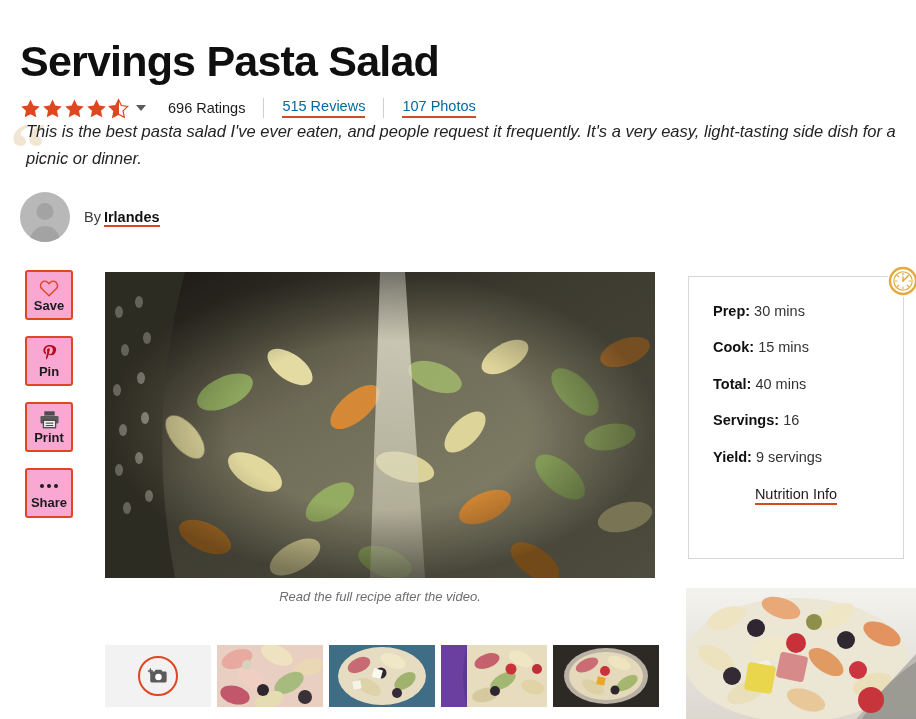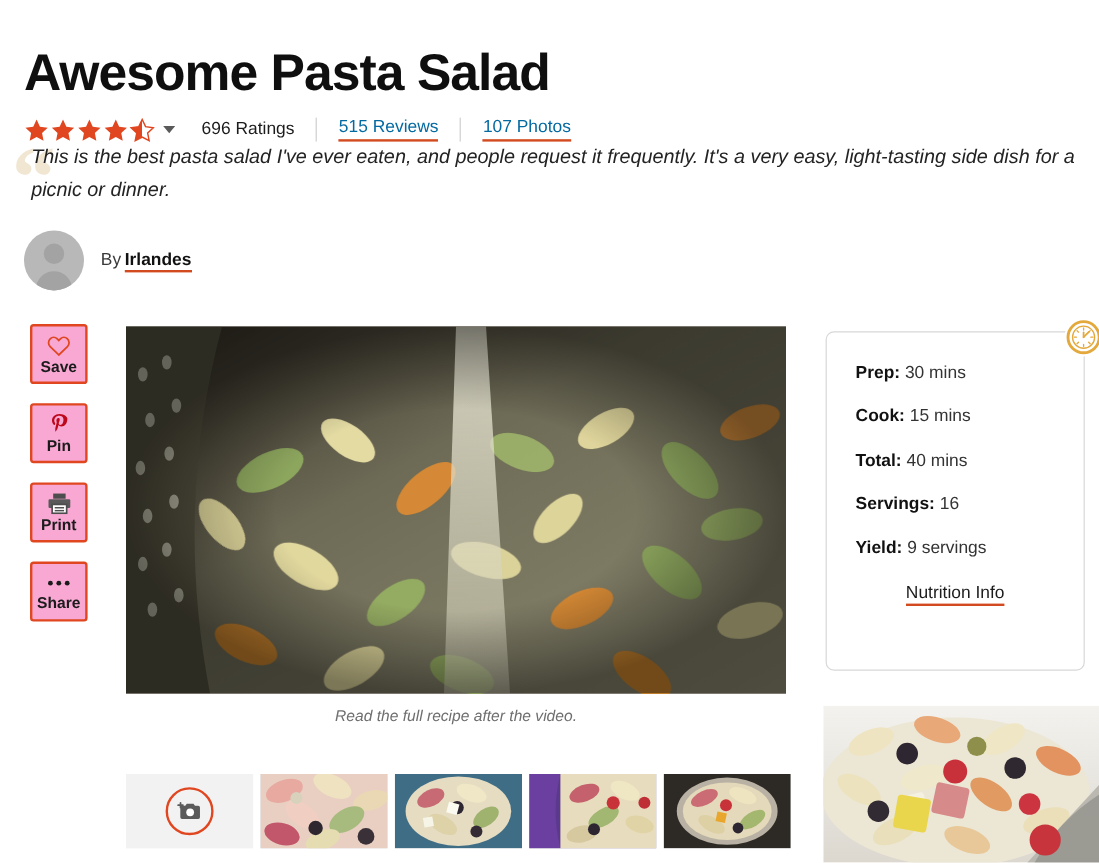--- a/index.html
+++ b/index.html
@@ -262,21 +262,21 @@
   }
 
   
   .info-card {
     position: absolute;
     left: 688px;
     top: 276px;
     width: 216px;
     height: 283px;
     border: 1px solid #d8d8d8;
-    border-radius: 7px;
+    border-radius: 0;
     background: #fff;
     padding: 26px 0 0 24px;
   }
   .info-line {
     font-size: 14.5px;
     color: #333;
     margin-bottom: 19px;
     line-height: 1.2;
   }
   .info-line b {
@@ -316,21 +316,21 @@
     overflow: hidden;
     cursor: pointer;
   }
   .side-photo svg { display: block; width: 100%; height: 100%; }
 </style>
 </head>
 <body>
 
 <div class="page">
 
-  <h1 class="recipe-title">Awesome Pasta Salad</h1>
+  <h1 class="recipe-title">Servings Pasta Salad</h1>
 
   <div class="rating-row">
     <div class="stars">
       <svg class="star" viewBox="0 0 24 24">
           <polygon fill="#e0461f" points="12,1.8 15.2,8.6 22.6,9.6 17.2,14.7 18.6,22 12,18.5 5.4,22 6.8,14.7 1.4,9.6 8.8,8.6"></polygon>
         </svg>
       <svg class="star" viewBox="0 0 24 24">
           <polygon fill="#e0461f" points="12,1.8 15.2,8.6 22.6,9.6 17.2,14.7 18.6,22 12,18.5 5.4,22 6.8,14.7 1.4,9.6 8.8,8.6"></polygon>
         </svg>
       <svg class="star" viewBox="0 0 24 24">

